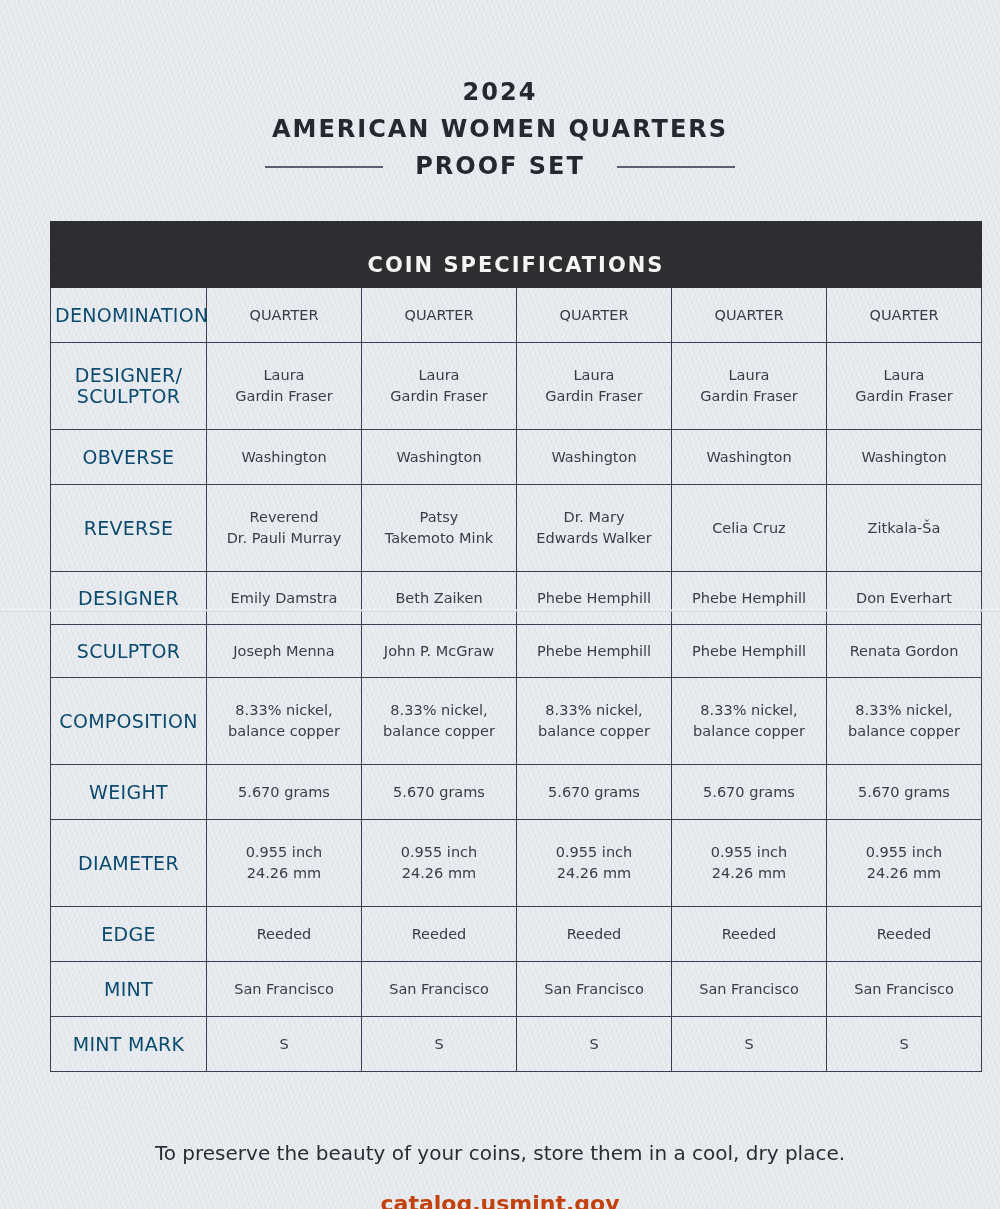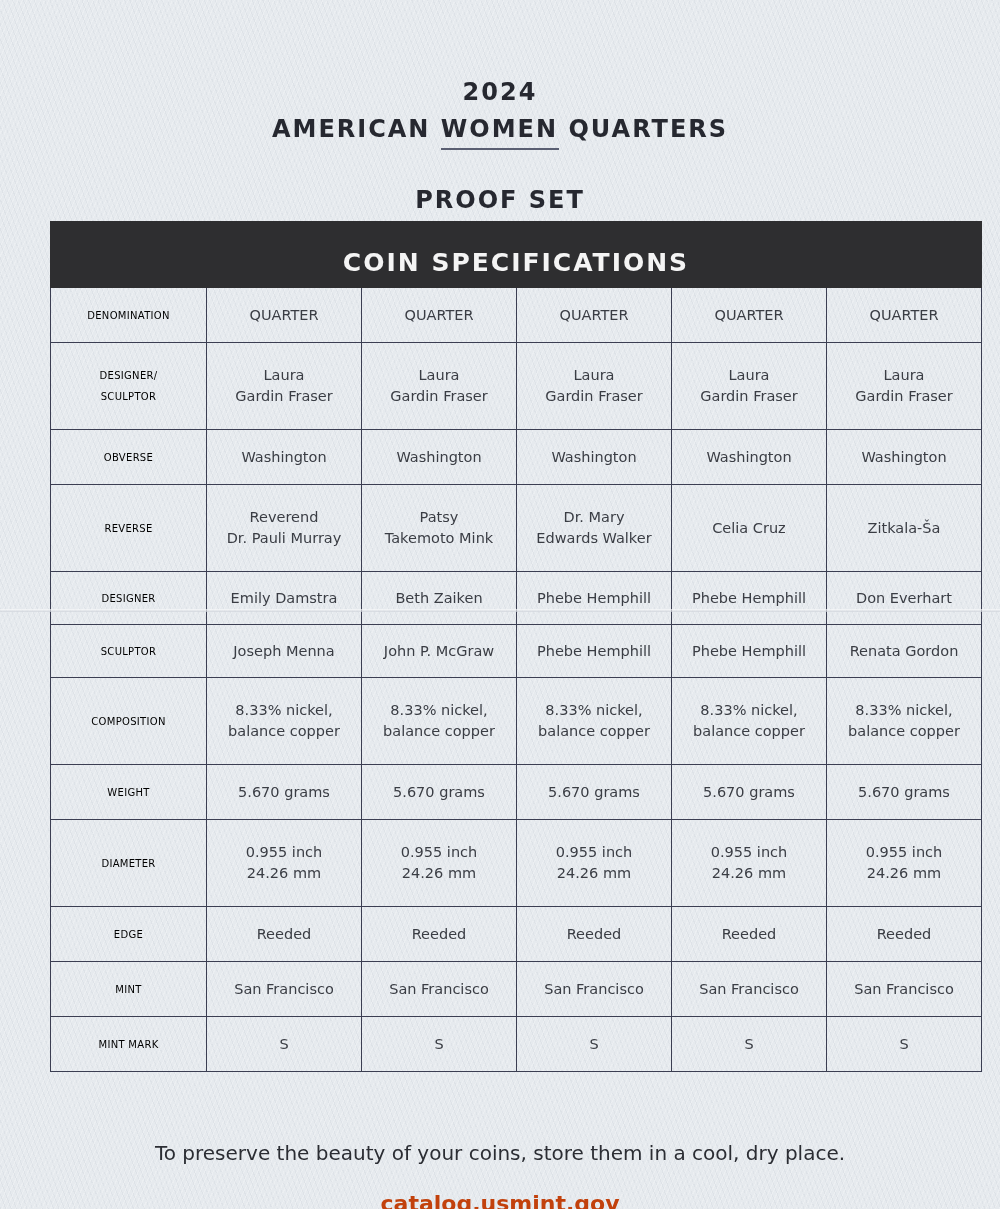--- a/index.html
+++ b/index.html
@@ -11,37 +11,37 @@
       repeating-linear-gradient(70deg, rgba(150,160,175,0.10) 0px, rgba(150,160,175,0.10) 1px, transparent 1px, transparent 5px);
     font-family: "DejaVu Sans", sans-serif;
     color: #2c2f36;
     position: relative;
   }
   .title-block { position: absolute; top: 62px; left: 0; width: 1000px; text-align: center; margin-top: 12px; }
   .title-line {
     font-family: "DejaVu Sans", sans-serif; font-weight: bold;
     font-size: 24px; letter-spacing: 2px; color: #262830; line-height: 37px;
   }
-  .title-rule-row { display: flex; justify-content: center; align-items: center; gap: 32px; flex-direction: column; }
+  .title-rule-row { display: flex; justify-content: center; align-items: center; gap: 32px; }
   .rule { width: 118px; height: 2px; background: #5a5f72; }
   .spec-table {
     position: absolute; left: 50px; top: 221px; width: 932px;
     border-collapse: collapse; table-layout: fixed;
   }
   .spec-table .banner {
     background: #2e2e30; color: #f4f4f4; height: 54px;
     font-family: "DejaVu Sans", sans-serif; font-weight: bold;
-    font-size: 25px; letter-spacing: 2px; text-align: center; vertical-align: bottom;
+    font-size: 21px; letter-spacing: 2px; text-align: center; vertical-align: bottom;
     padding-bottom: 10px; border: 1px solid #2e2e30;
   }
   .spec-table td.cell {
     border: 1.5px solid #3b3e52; text-align: center; vertical-align: middle;
     font-size: 14.5px; color: #3a3d44; line-height: 21px; padding: 0 4px;
   }
-  .spec-table td.label { font-size: 10px; letter-spacing: 0.3px; color: #000000; }
+  .spec-table td.label { font-size: 19px; letter-spacing: 0.3px; color: #0c4a6e; }
   .col-label { width: 156px; }
   .footer { position: absolute; top: 1138px; left: 0; width: 1000px; text-align: center; }
   .footer-note { font-size: 20px; color: #2b2d33; line-height: 30px; }
   .footer-url { font-size: 22px; font-weight: bold; color: #c2410c; margin-top: 23px; }
   .fold { position: absolute; left: 0; top: 609px; width: 1000px; height: 3px;
           background: linear-gradient(#ffffff, #c9ced6); opacity: 0.7; }
 </style>
 </head>
 <body>
 

